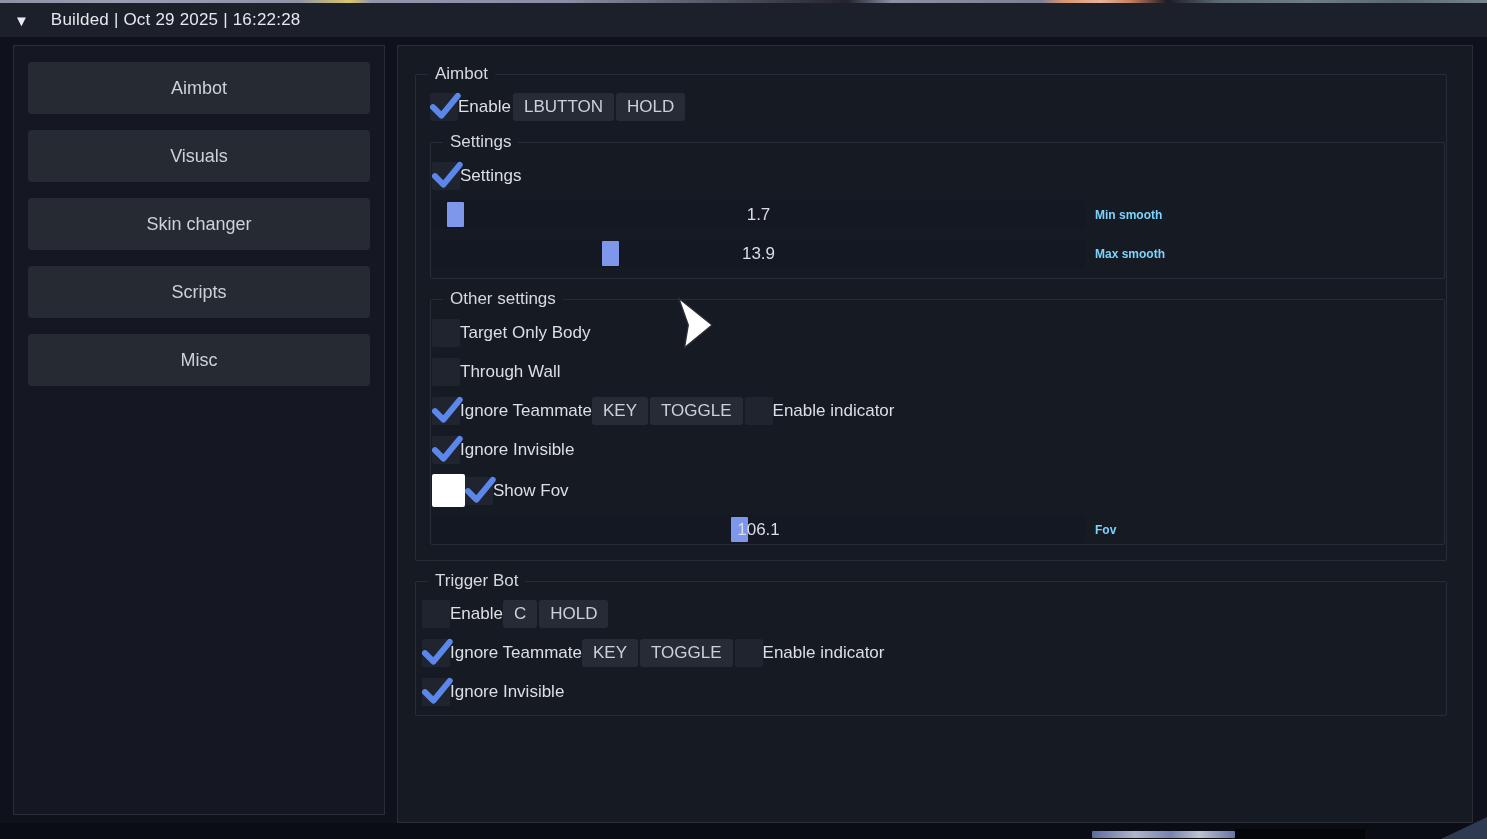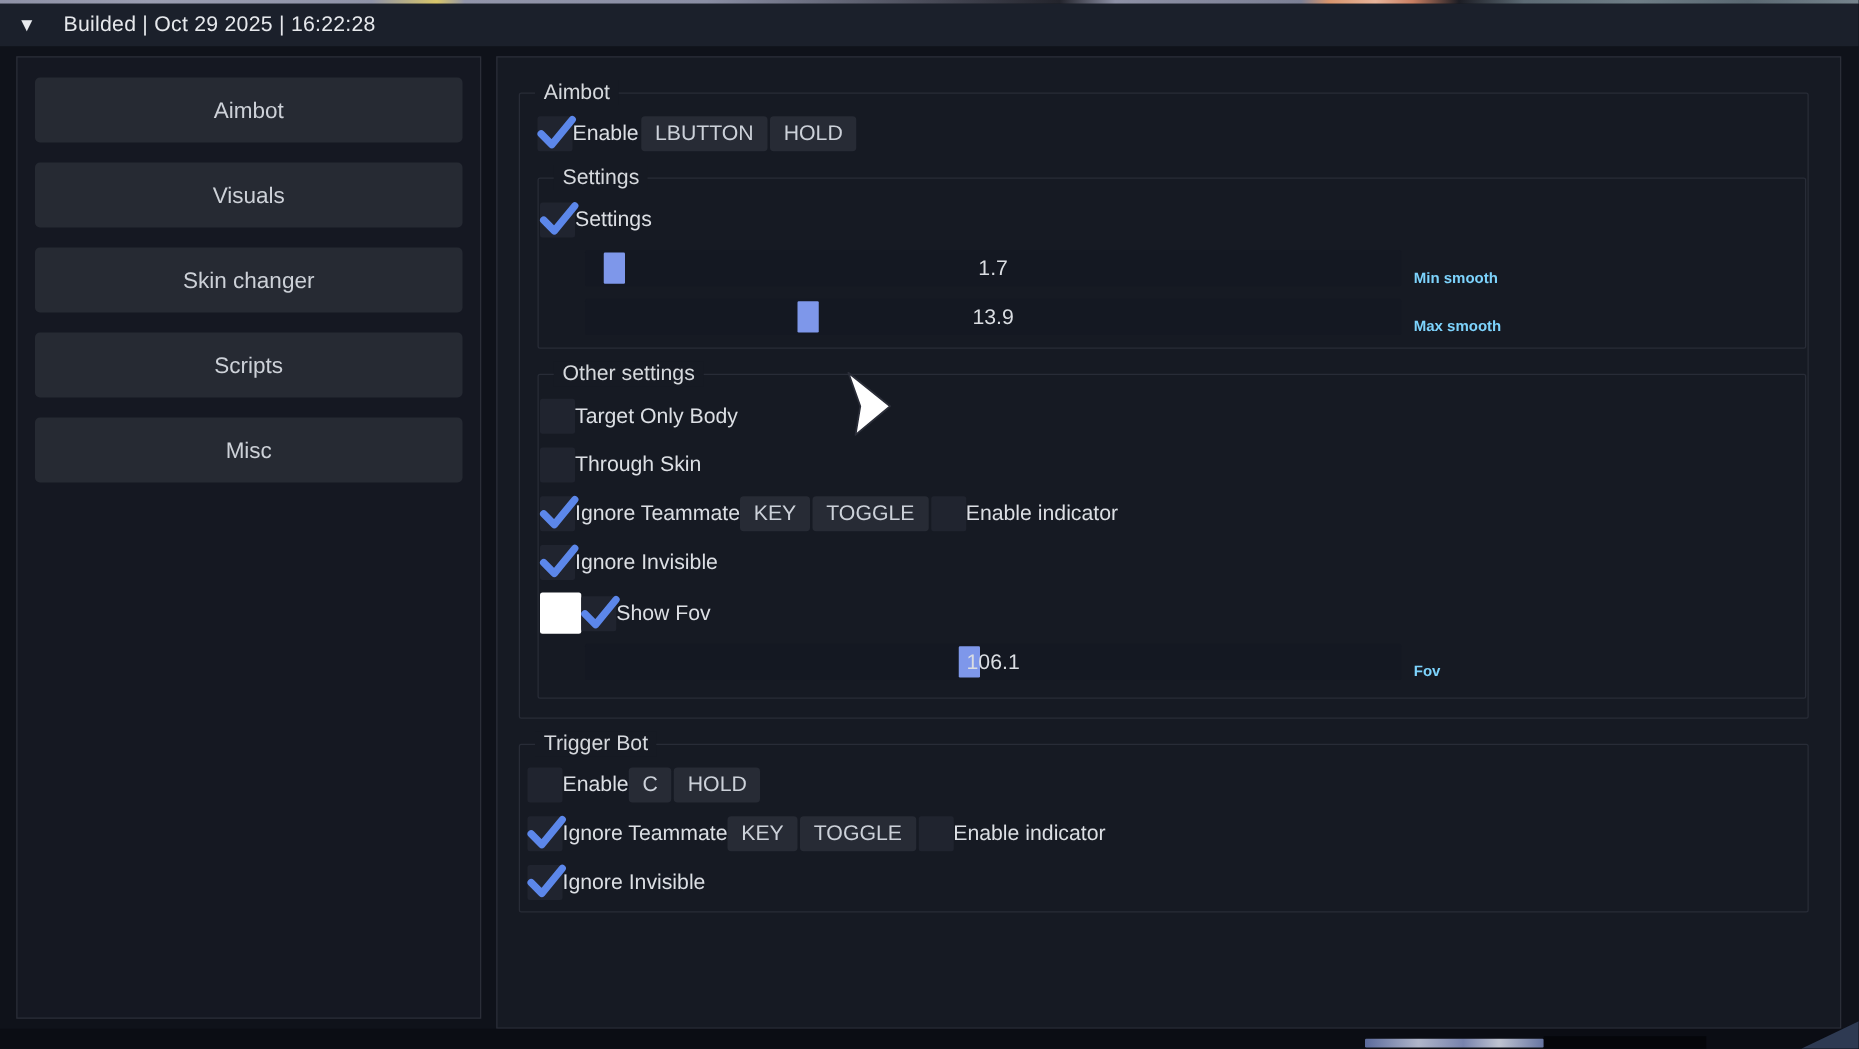--- a/index.html
+++ b/index.html
@@ -58,21 +58,21 @@
   }
 
   
   .groupbox { position:relative; border:1px solid #282c37; border-radius:2px; }
   .legend {
     position:absolute; top:-11px; left:12px; background:#161a23;
     padding:0 7px; font-size:17px; color:#d6d9dd; white-space:nowrap;
   }
   .gb-aimbot  { margin:28px 25px 0 17px; padding:17px 0 15px 14px; }
   .gb-settings{ margin:21px 1px 0 0;  padding:18px 0 10px 1px; }
-  .gb-other   { margin:20px 1px 0 0;  padding:18px 0 14px 1px; }
+  .gb-other   { margin:20px 1px 0 0;  padding:18px 0 0 1px; }
   .gb-trigger { margin:20px 25px 0 17px; padding:17px 0 9px 6px; }
 
   
   .row { display:flex; align-items:center; gap:0; height:29px; margin-bottom:10px; }
   .row:last-child { margin-bottom:0; }
   .lbl { font-size:17px; color:#dcdfe4; white-space:nowrap; }
 
   
   .cb {
     width:28px; height:28px; background:#20242f; border-radius:2px;
@@ -82,21 +82,21 @@
   .cb.on svg { visibility:visible; }
 
   
   .keybtn {
     background:#272b35; border-radius:3px; padding:3px 11px; height:28px;
     display:flex; align-items:center; font-size:17px; color:#ccd1d9; cursor:pointer;
   }
   .gap-sm { width:2px; }
 
   
-  .slider-row { display:flex; align-items:flex-end; margin-bottom:10px;margin-left:36px; }
+  .slider-row { display:flex; align-items:center; margin-bottom:10px; }
   .slider {
     position:relative; width:653px; height:29px; background:#141822;
     border-radius:2px; display:flex; align-items:center; justify-content:center; cursor:pointer;
   }
   .slider .handle {
     position:absolute; top:2px; width:17px; height:25px;
     background:#7e97ea; border-radius:1px; z-index:1;
   }
   .slider .val { position:relative; z-index:2; font-size:17px; color:#dadde2; }
   .slider-label { font-size:12px; color:#7dd3fc; margin-left:10px; white-space:nowrap;font-weight:bold; }
@@ -182,21 +182,21 @@
           <span class="cb">
             
           </span>
           <span class="lbl">Target Only Body</span>
         </div>
 
         <div class="row">
           <span class="cb">
             
           </span>
-          <span class="lbl">Through Skin</span>
+          <span class="lbl">Through Wall</span>
         </div>
 
         <div class="row">
           <span class="cb on">
             <svg viewBox="0 0 24 24">
                 <path d="M3.5 13.5 L9.5 19.5 L21 5.5" fill="none" stroke="#5c87ea" stroke-width="4.2" stroke-linecap="round" stroke-linejoin="round"></path>
               </svg>
           </span>
           <span class="lbl">Ignore Teammate</span>
           <span class="keybtn">KEY</span>

